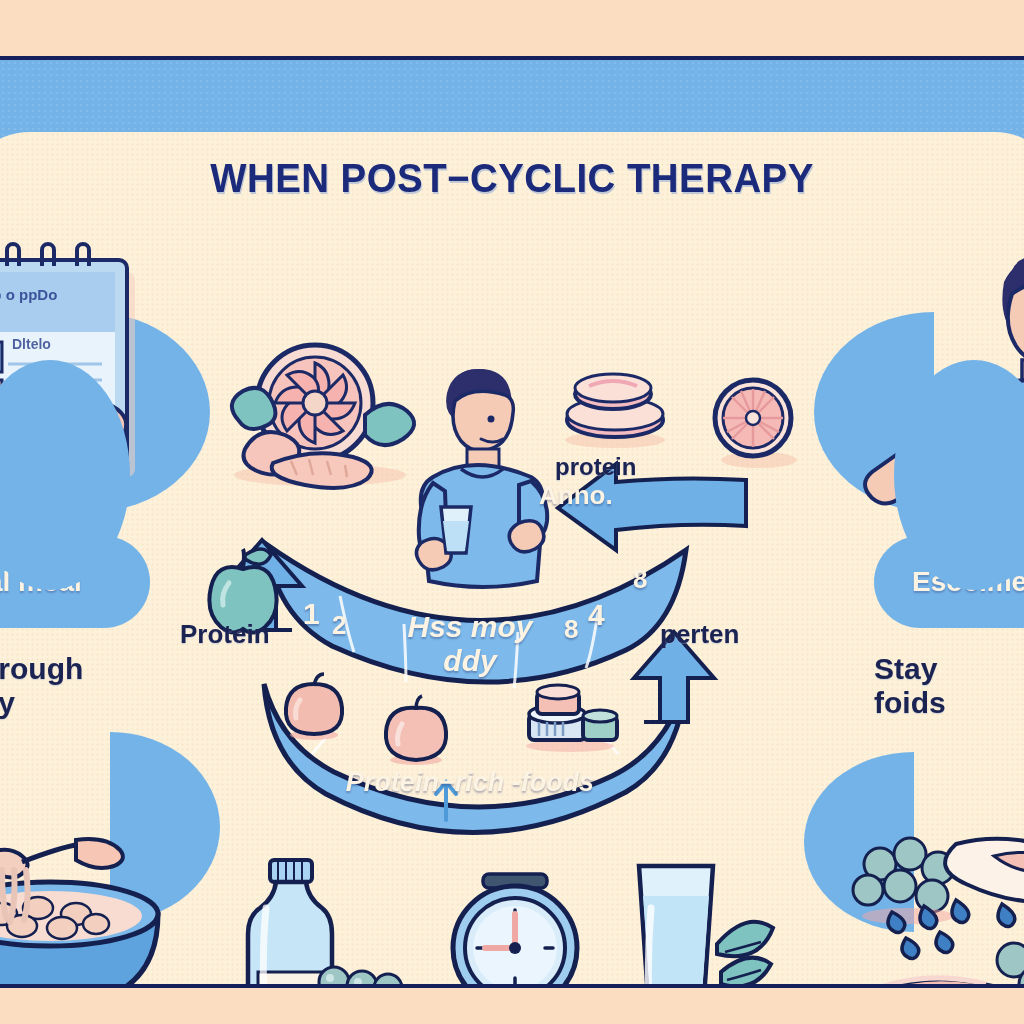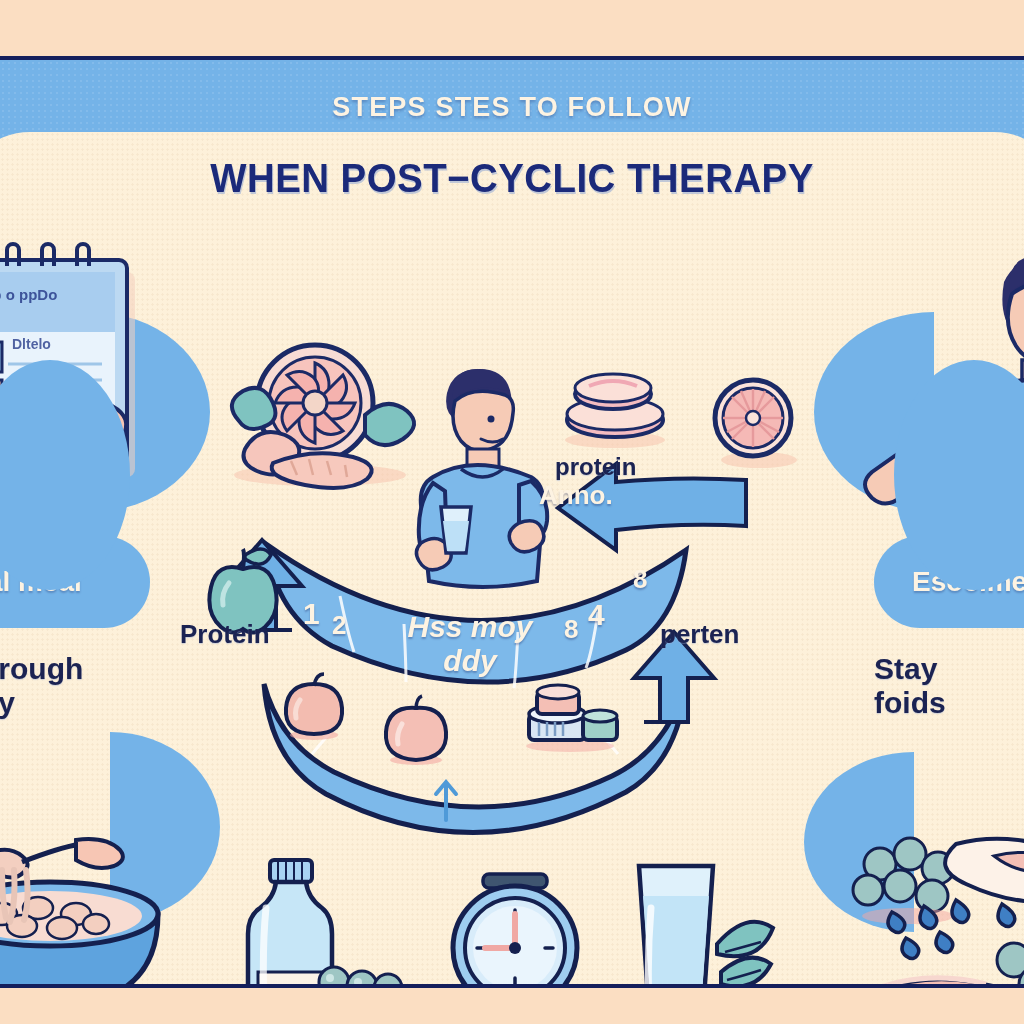--- a/index.html
+++ b/index.html
@@ -302,20 +302,21 @@
       </svg>
 
       <span class="band-num" style="left:343px; top:465px; font-size:30px;">1</span>
       <span class="band-num" style="left:372px; top:478px; font-size:26px;">2</span>
       <span class="band-num" style="left:604px; top:482px; font-size:26px;">8</span>
       <span class="band-num" style="left:628px; top:466px; font-size:30px;">4</span>
       <span class="band-num" style="left:673px; top:432px; font-size:26px;">8</span>
       <div class="band-text" style="left:420px; top:478px; width:180px; font-size:30px;">Hss moy
 ddy</div>
 
+      <div class="band-text" style="left:340px; top:635px; width:340px; font-size:27px;">Protein−rich -foods</div>
 
       <div class="lbl" style="left:220px; top:488px; width:120px; font-size:26px;">Protein</div>
       <div class="lbl" style="left:700px; top:488px; width:120px; font-size:26px;">perten</div>
       <div class="arrow-label" style="left:579px; top:348px; font-size:26px;">Anno.</div>
 
       <svg style="position:absolute; left:243px; top:415px; z-index:15;" width="80" height="85" viewBox="0 0 80 85">
         <ellipse cx="40" cy="76" rx="26" ry="5" fill="#f3a8a2" opacity=".7"></ellipse>
         <path d="M40 22 q-26 -8 -32 18 q-6 26 10 40 q12 10 22 2 q10 8 22 -2 q16 -14 10 -40 q-6 -26 -32 -18z" fill="#7fc3c0" stroke="#14204f" stroke-width="4"></path>
         <path d="M40 22 q2 -16 0 -20" stroke="#14204f" stroke-width="4" fill="none"></path>
         <path d="M42 8 q18 -12 26 0 q-8 16 -26 4z" fill="#7fc3c0" stroke="#14204f" stroke-width="3.5"></path>
@@ -445,17 +446,16 @@
         <g fill="#4c82bd" opacity=".8">
           <circle cx="176" cy="196" r="3.5"></circle>
             <circle cx="196" cy="204" r="3.5"></circle>
           <circle cx="216" cy="192" r="3.5"></circle>
             <circle cx="158" cy="206" r="3.5"></circle>
         </g>
       </svg>
 
     </div>
 
-    <div id="kicker" style="position:absolute; top:32px; left:0;">STEPS STES TO FOLLOW</div>
     <div id="title" style="position:absolute; top:96px; left:0;">WHEN POST−CYCLIC THERAPY</div>
 
   </div>
 </div>
 
 </body></html>

